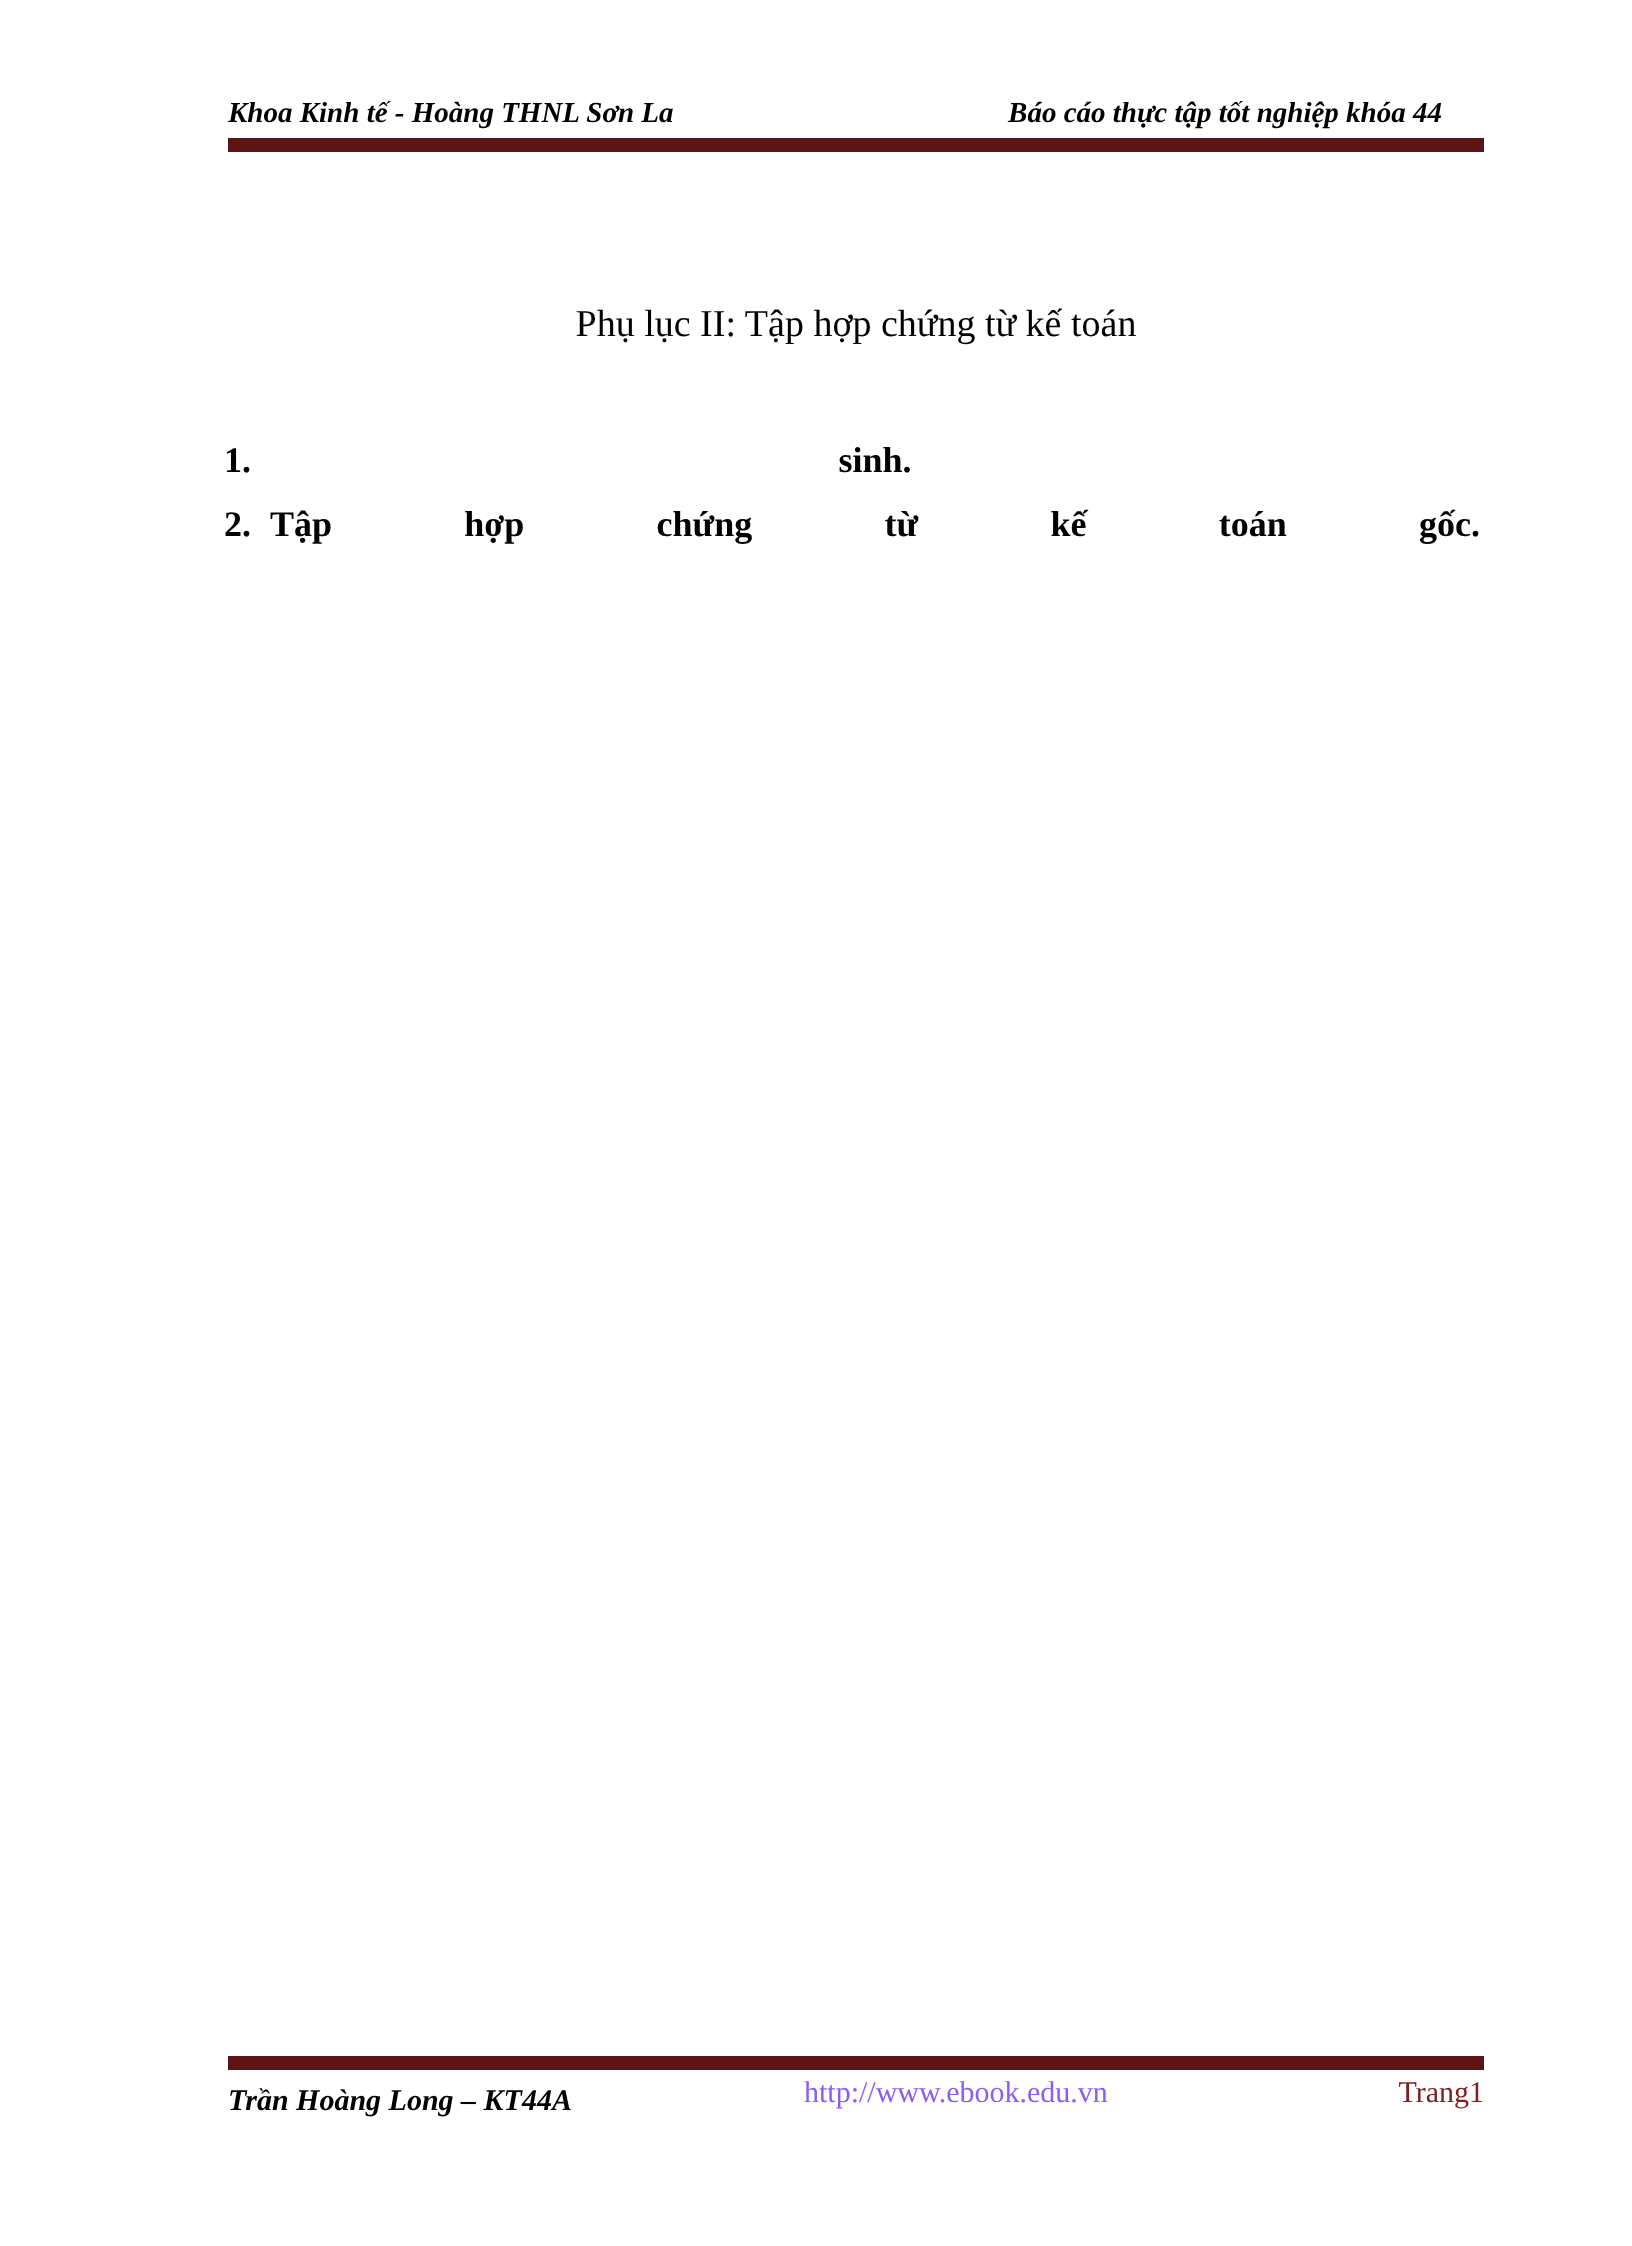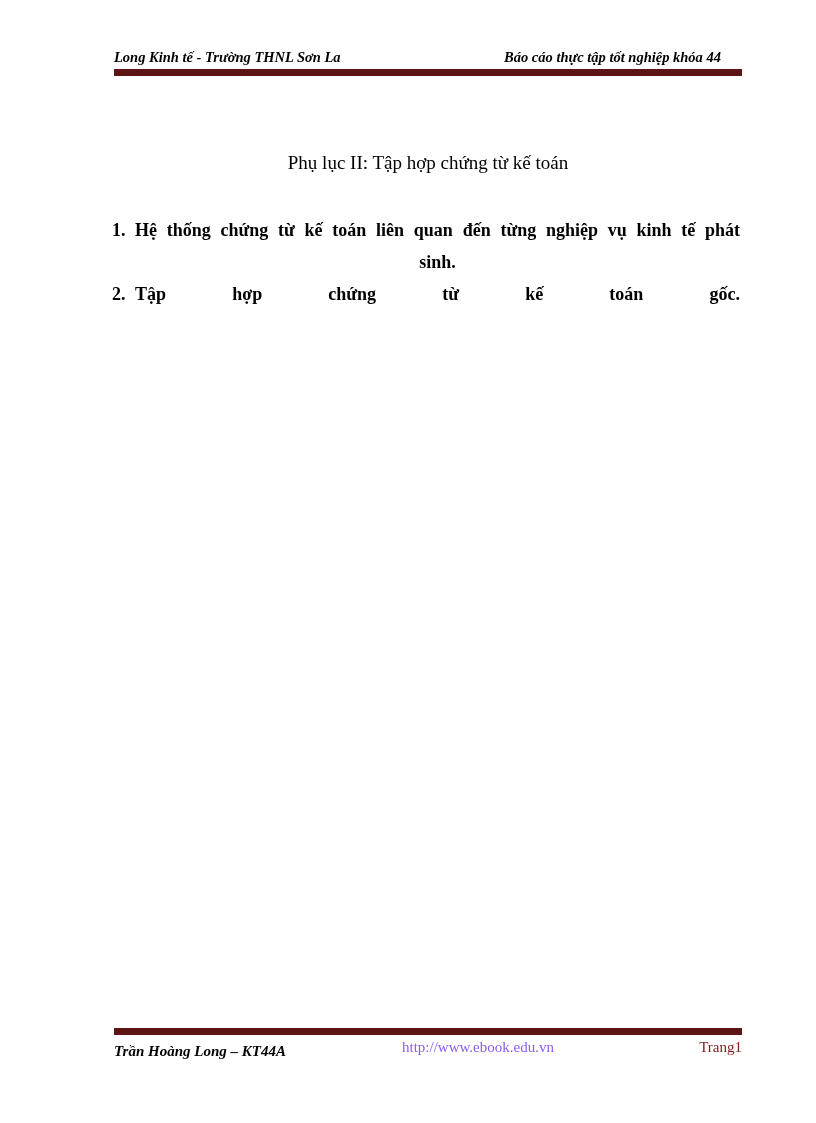--- a/index.html
+++ b/index.html
@@ -115,32 +115,31 @@
     color: #7f1d1d;
     font-family: Liberation Serif, serif;
   }
 </style>
 </head>
 <body>
 
 <div class="page">
 
   <div class="header-row">
-    <span class="header-left">Long Kinh tế - Trường THNL Sơn La</span>
+    <span class="header-left">Khoa Kinh tế - Hoàng THNL Sơn La</span>
     <span class="header-right">Báo cáo thực tập tốt nghiệp khóa 44</span>
   </div>
 
   <div class="rule header-rule"></div>
 
   <h1 class="doc-title">Phụ lục II: Tập hợp chứng từ kế toán</h1>
 
   <ol class="num-list">
     <li>
       <span class="item-number">1.</span>
-      <div class="line-justified">Hệ thống chứng từ kế toán liên quan đến từng nghiệp vụ kinh tế phát</div>
       <div class="line-left">sinh.</div>
     </li>
     <li>
       <span class="item-number">2.</span>
       <div class="line-justified">Tập hợp chứng từ kế toán gốc.</div>
     </li>
   </ol>
 
   <div class="rule footer-rule"></div>
 

